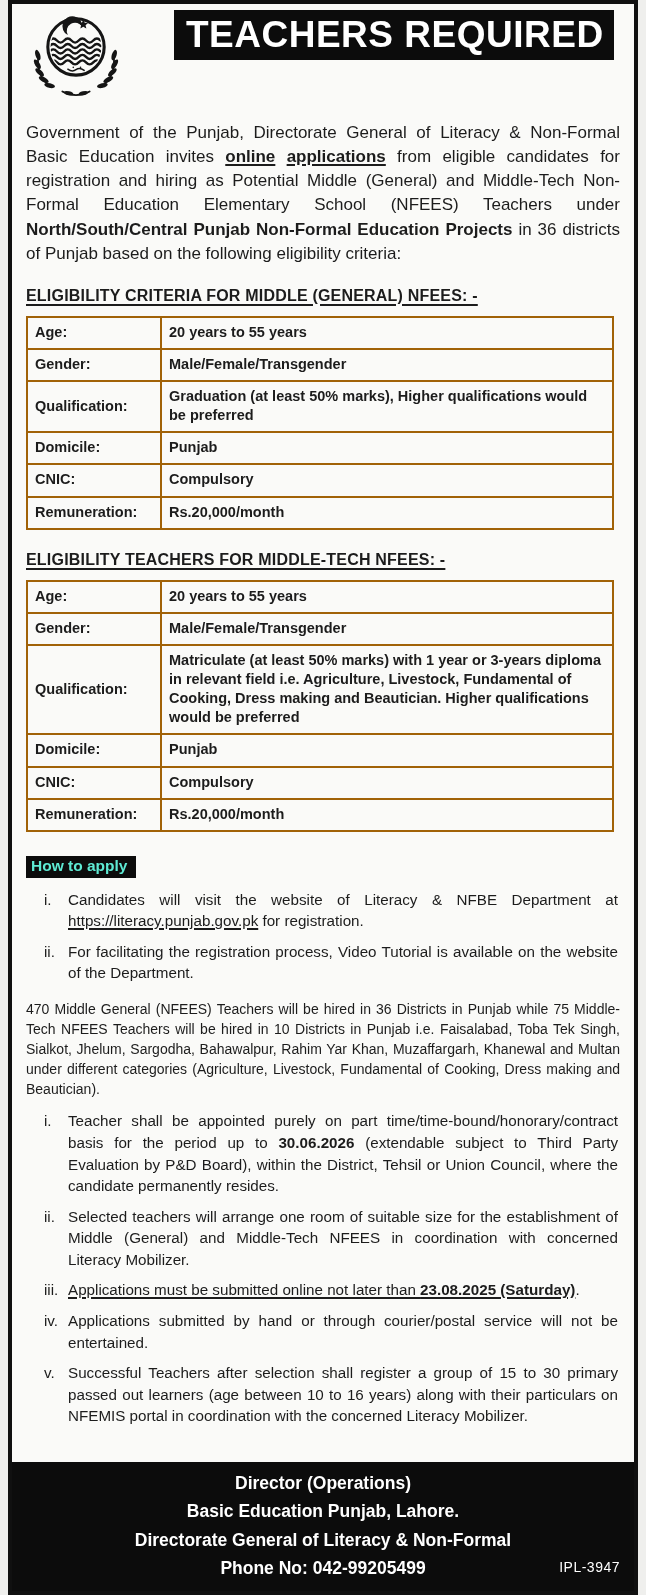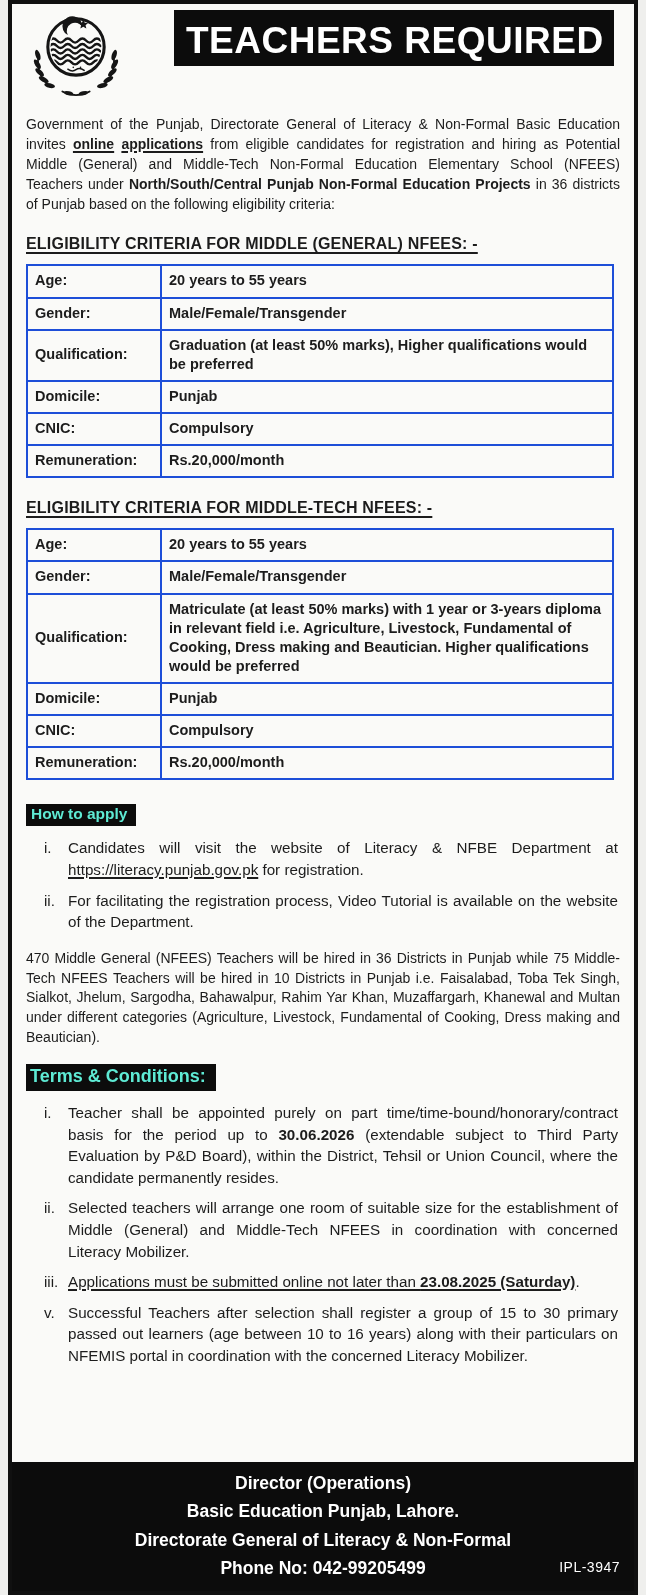--- a/index.html
+++ b/index.html
@@ -26,29 +26,29 @@
   
   .header-row { display: flex; align-items: flex-start; }
   .logo-wrap { width: 100px; height: 92px; flex: 0 0 auto; margin-top: 2px; }
   .title-banner {
     background: #0c0c0c;
     color: #ffffff;
     font-weight: bold;
     font-size: 37px;
     letter-spacing: 0.5px;
     line-height: 1;
-    padding: 12px 10px 7px 12px;
+    padding: 6px 10px 7px 12px;
     margin-left: 48px;
     margin-top: 2px;
     white-space: nowrap;
   }
   
   .intro {
-    margin-top: 13px;
-    font-size: 14px;
+    margin-top: 19px;
+    font-size: 17px;
     line-height: 1.42;
     text-align: justify;
   }
   .b { font-weight: bold; }
   .u { text-decoration: underline; text-decoration-thickness: 1.5px; text-underline-offset: 2px; }
   
   .section-heading {
     margin-top: 21px;
     font-size: 16px;
     font-weight: bold;
@@ -59,21 +59,21 @@
   }
   
   table.criteria {
     width: 99%;
     margin-top: 11px;
     border-collapse: collapse;
     font-size: 14.5px;
     font-weight: bold;
   }
   table.criteria td {
-    border: 2px solid #1d4ed8;
+    border: 2px solid #a16207;
     padding: 5px 7px 6px 7px;
     vertical-align: middle;
     line-height: 1.32;
   }
   td.crit-label { width: 134px; }
   
   .inv-label {
     display: inline-block;
     background: #0c0c0c;
     color: #5eead4;
@@ -211,21 +211,21 @@
           <td class="crit-label">CNIC:</td>
           <td>Compulsory</td>
         </tr>
         <tr>
           <td class="crit-label">Remuneration:</td>
           <td>Rs.20,000/month</td>
         </tr>
       </tbody>
     </table>
 
-    <div class="section-heading">ELIGIBILITY CRITERIA FOR MIDDLE-TECH NFEES: -</div>
+    <div class="section-heading">ELIGIBILITY TEACHERS FOR MIDDLE-TECH NFEES: -</div>
     <table class="criteria">
       <tbody>
         <tr>
           <td class="crit-label">Age:</td>
           <td>20 years to 55 years</td>
         </tr>
         <tr>
           <td class="crit-label">Gender:</td>
           <td>Male/Female/Transgender</td>
         </tr>
@@ -257,35 +257,36 @@
         <span class="item-text"><span>Candidates will visit the website of Literacy &amp; NFBE Department at </span><a class="doc-link u" href="#">https://literacy.punjab.gov.pk</a><span> for registration.</span></span>
       </div>
       <div class="list-item">
         <span class="marker">ii.</span>
         <span class="item-text">For facilitating the registration process, Video Tutorial is available on the website of the Department.</span>
       </div>
     </div>
 
     <p class="body-par">470 Middle General (NFEES) Teachers will be hired in 36 Districts in Punjab while 75 Middle-Tech NFEES Teachers will be hired in 10 Districts in Punjab i.e. Faisalabad, Toba Tek Singh, Sialkot, Jhelum, Sargodha, Bahawalpur, Rahim Yar Khan, Muzaffargarh, Khanewal and Multan under different categories (Agriculture, Livestock, Fundamental of Cooking, Dress making and Beautician).</p>
 
-    <div>
-      <span class="inv-label terms-label">Terms &amp; Conditions:</span>
-    </div>
     <div class="list">
       <div class="list-item">
         <span class="marker">i.</span>
         <span class="item-text"><span>Teacher shall be appointed purely on part time/time-bound/honorary/contract basis for the period up to </span><span class="b">30.06.2026</span><span> (extendable subject to Third Party Evaluation by P&amp;D Board), within the District, Tehsil or Union Council, where the candidate permanently resides.</span></span>
       </div>
       <div class="list-item">
         <span class="marker">ii.</span>
         <span class="item-text">Selected teachers will arrange one room of suitable size for the establishment of Middle (General) and Middle-Tech NFEES in coordination with concerned Literacy Mobilizer.</span>
       </div>
       <div class="list-item">
         <span class="marker">iii.</span>
         <span class="item-text"><span class="u">Applications must be submitted online not later than </span><span class="b u">23.08.2025 (Saturday)</span><span>.</span></span>
+      </div>
+      <div class="list-item">
+        <span class="marker">iv.</span>
+        <span class="item-text">Applications submitted by hand or through courier/postal service will not be entertained.</span>
       </div>
       <div class="list-item">
         <span class="marker">v.</span>
         <span class="item-text">Successful Teachers after selection shall register a group of 15 to 30 primary passed out learners (age between 10 to 16 years) along with their particulars on NFEMIS portal in coordination with the concerned Literacy Mobilizer.</span>
       </div>
     </div>
 
   </div>
 
   <div class="footer">

